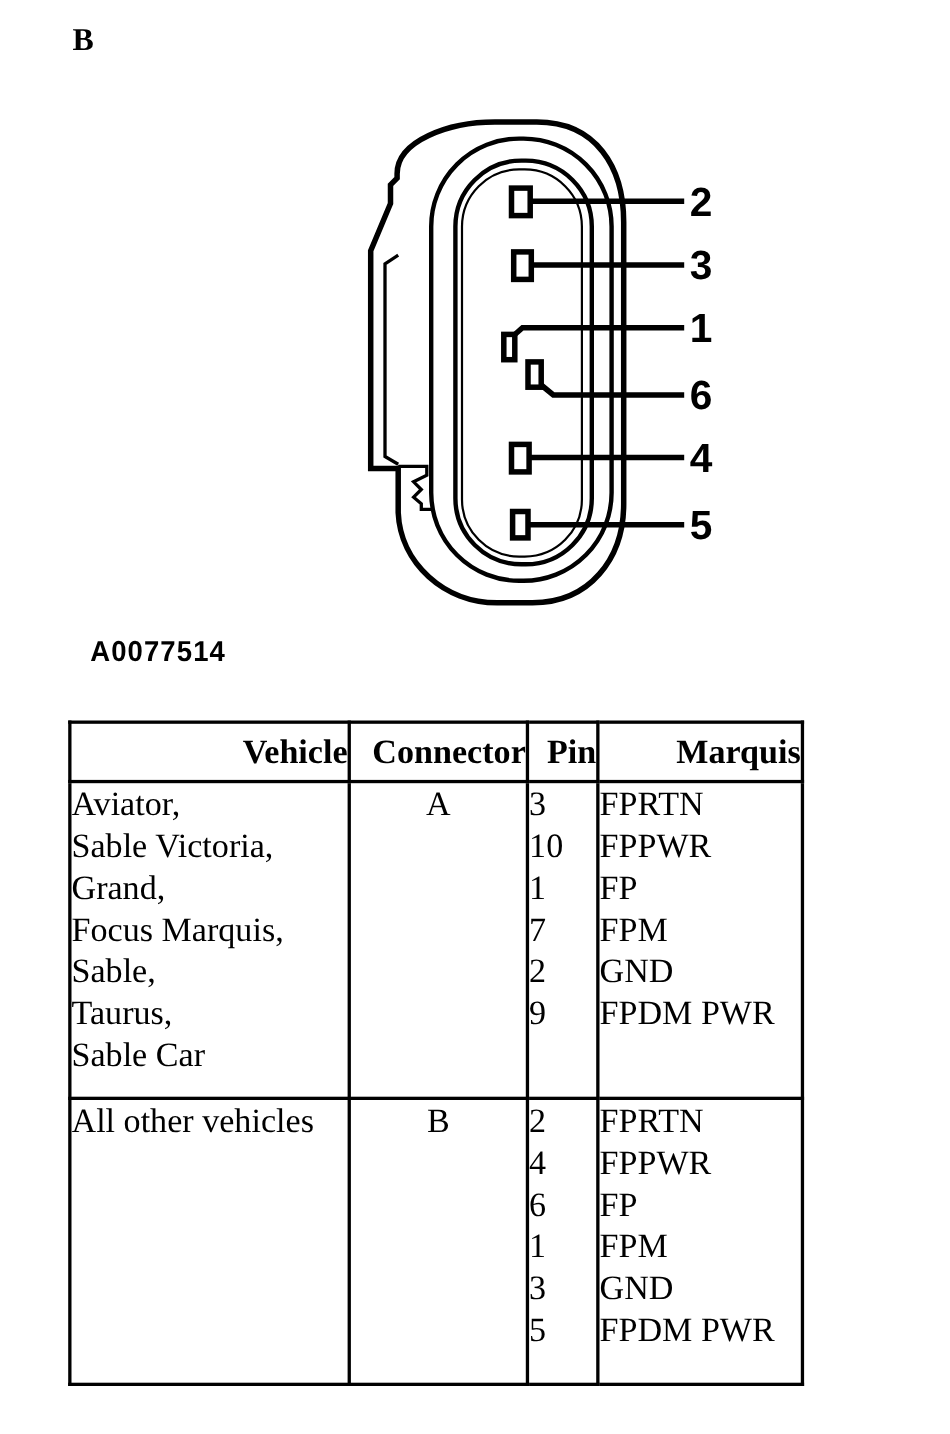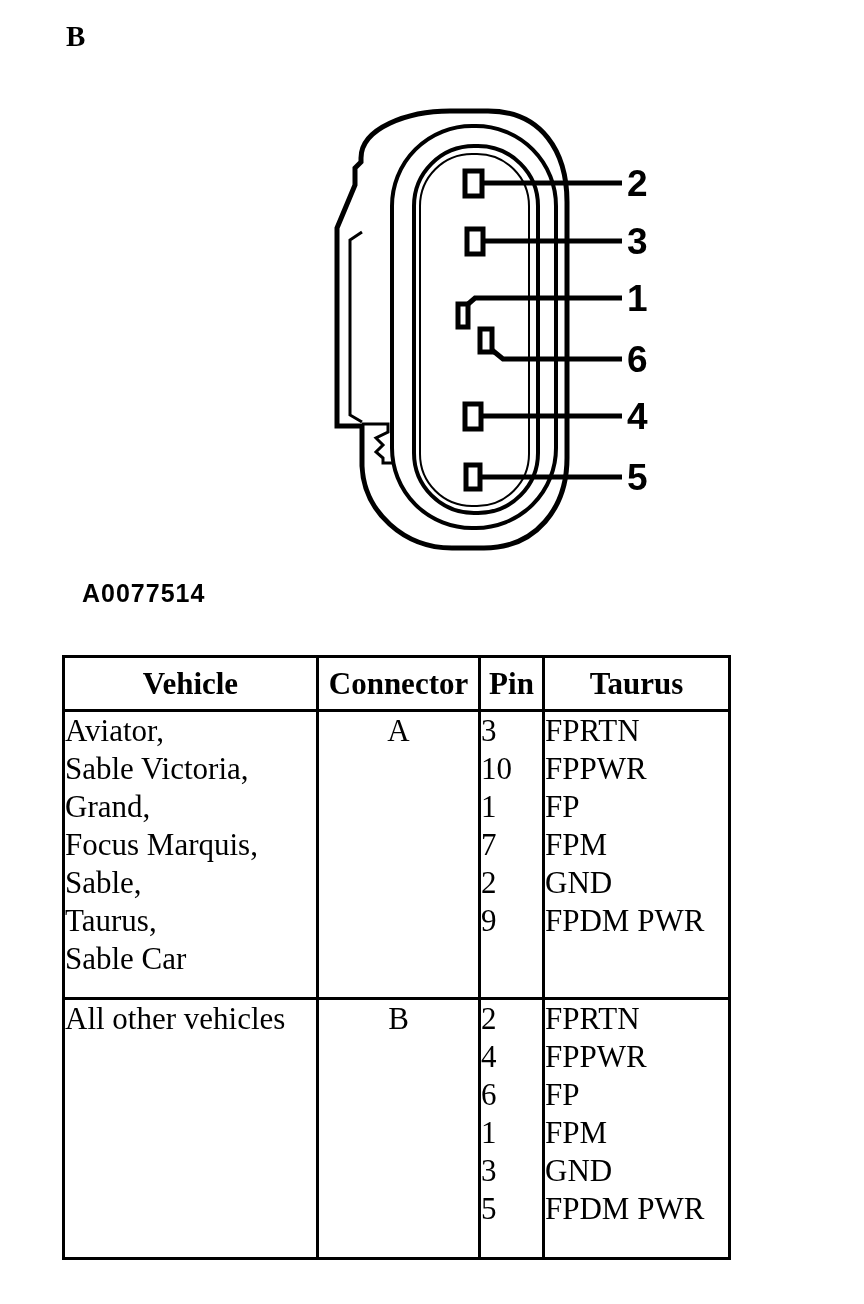--- a/index.html
+++ b/index.html
@@ -32,21 +32,21 @@
     color:#000;
   }
   table.pin-table th, table.pin-table td{
     border:3px solid #000;
     padding:0;
     vertical-align:top;
     overflow:hidden;
   }
   table.pin-table th{
     font-weight:bold;
-    text-align:center;
+    text-align:right;
     vertical-align:middle;
     height:51px;
     line-height:1;
   }
   td.vehicle-cell{padding:9px 4px 0 9px;}
   td.connector-cell{text-align:center;padding-top:9px;}
   td.pin-cell{padding:9px 2px 0 10px;}
   td.circuit-cell{padding:9px 2px 0 9px;}
   .ln{line-height:38px;white-space:nowrap;}
   .row-a{height:288px;}
@@ -117,21 +117,21 @@
       <col style="width:254px">
       <col style="width:162px">
       <col style="width:64px">
       <col style="width:186px">
     </colgroup>
     <thead>
       <tr>
         <th>Vehicle</th>
         <th>Connector</th>
         <th>Pin</th>
-        <th>Taurus</th>
+        <th>Marquis</th>
       </tr>
     </thead>
     <tbody>
       <tr class="row-a">
         <td class="vehicle-cell">
           <div class="ln">Aviator,</div>
           <div class="ln">Sable Victoria,</div>
           <div class="ln">Grand,</div>
           <div class="ln">Focus Marquis,</div>
           <div class="ln">Sable,</div>

